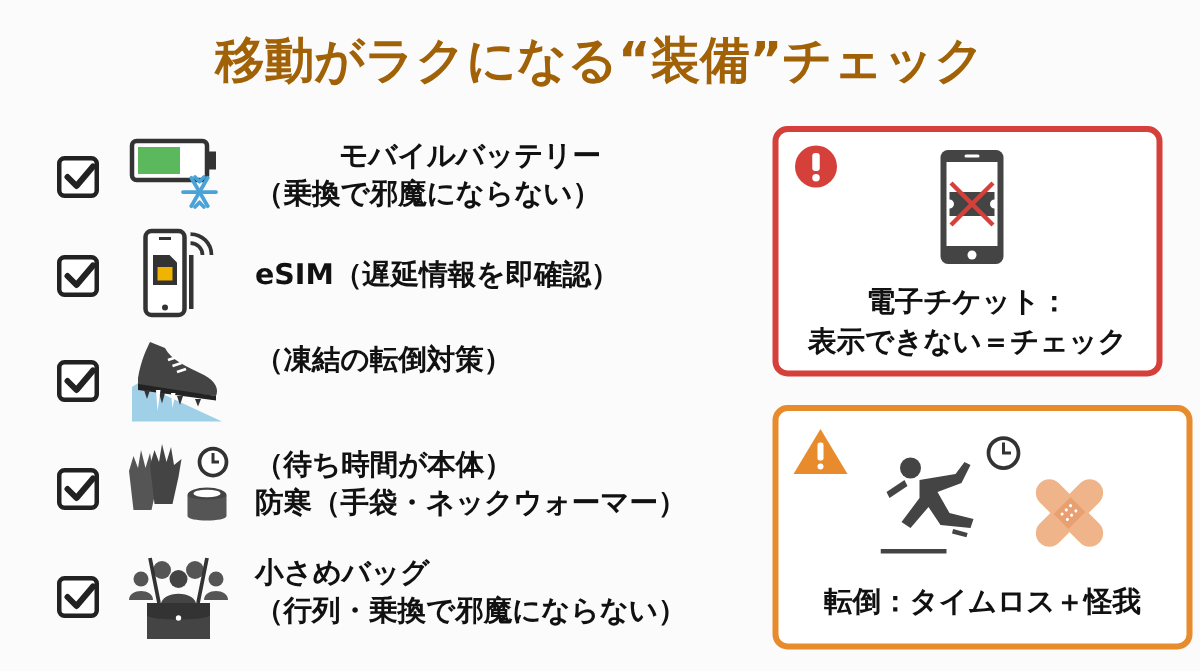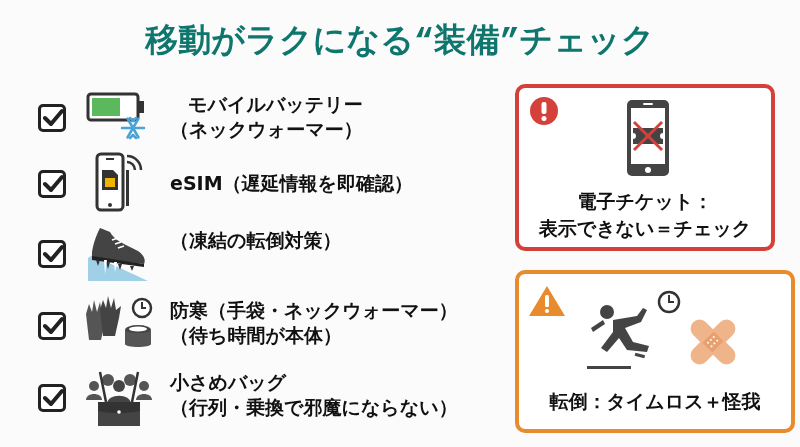--- a/index.html
+++ b/index.html
@@ -6,22 +6,21 @@
   body {
     width: 800px; height: 447px; overflow: hidden;
     background: #fbfbfb;
     font-family: "DejaVu Sans", "Liberation Sans", sans-serif;
     color: #111;
     position: relative;
   }
   .title {
     position: absolute; left: 0; top: 18px; width: 800px;
     text-align: center; font-size: 33px; font-weight: bold; letter-spacing: 0px;
-    color: #0f766e;
-    font-family: Liberation Mono, monospace;
+    color: #a16207;
   }
   .list { position: absolute; left: 28px; top: 88px; }
   .row { position: absolute; left: 0; width: 470px; height: 60px; display: flex; align-items: center; }
   .check {
     position: absolute; left: 10px; width: 28px; height: 28px;
     border: 3px solid #222; border-radius: 5px; background: #fff;
   }
   .check svg { position: absolute; left: 1px; top: 0px; }
   .icon { position: absolute; left: 56px; width: 64px; height: 56px; }
   .text { position: absolute; left: 142px; font-size: 19px; font-weight: bold; line-height: 25px; color: #111; white-space: nowrap; }
@@ -56,21 +55,21 @@
           <line x1="-5.5" y1="9.5" x2="5.5" y2="-9.5"></line>
           <line x1="-3" y1="-10" x2="0" y2="-7"></line>
             <line x1="3" y1="-10" x2="0" y2="-7"></line>
           <line x1="-3" y1="10" x2="0" y2="7"></line>
             <line x1="3" y1="10" x2="0" y2="7"></line>
         </g>
       </svg>
     </div>
     <div class="text" style="top:4px;">
       <div>モバイルバッテリー</div>
-      <div>（ネックウォーマー）</div>
+      <div>（乗換で邪魔にならない）</div>
     </div>
   </div>
 
   <div class="row" style="top:66px;">
     <div class="check" style="top:16px;">
       <svg width="22" height="22" viewBox="0 0 22 22">
           <path d="M3 11 L9 17 L20 4" stroke="#222" stroke-width="4" fill="none" stroke-linecap="round" stroke-linejoin="round"></path>
         </svg>
     </div>
     <div class="icon" style="top:-2px;">
@@ -131,22 +130,22 @@
         <path d="M2 18 l3 -10 l3 8 l2 -12 l3 12 l3 -10 l2 12 l5 -4 l-2 12 l-4 18 l-12 0 z" fill="#555"></path>
         <path d="M16 14 l3 -10 l3 8 l2 -12 l3 12 l3 -10 l2 12 l5 -4 l-2 12 l-4 18 l-12 0 z" fill="#444"></path>
         <circle cx="58" cy="12" r="9" fill="#fff" stroke="#333" stroke-width="2.5"></circle>
         <path d="M58 6 v6 h4" stroke="#333" stroke-width="2" fill="none"></path>
         <ellipse cx="54" cy="34" rx="13" ry="5" fill="#444"></ellipse>
         <path d="M41 34 v14 c0 4 26 4 26 0 v-14 c0 4 -26 4 -26 0 z" fill="#555"></path>
         <ellipse cx="54" cy="33" rx="9" ry="2.5" fill="#fff"></ellipse>
       </svg>
     </div>
     <div class="text" style="top:4px;">
+      <div>（待ち時間が本体）</div>
       <div>防寒（手袋・ネックウォーマー）</div>
-      <div>（待ち時間が本体）</div>
     </div>
   </div>
 
   <div class="row" style="top:278px;">
     <div class="check" style="top:18px;">
       <svg width="22" height="22" viewBox="0 0 22 22">
           <path d="M3 11 L9 17 L20 4" stroke="#222" stroke-width="4" fill="none" stroke-linecap="round" stroke-linejoin="round"></path>
         </svg>
     </div>
     <div class="icon" style="top:2px;">

